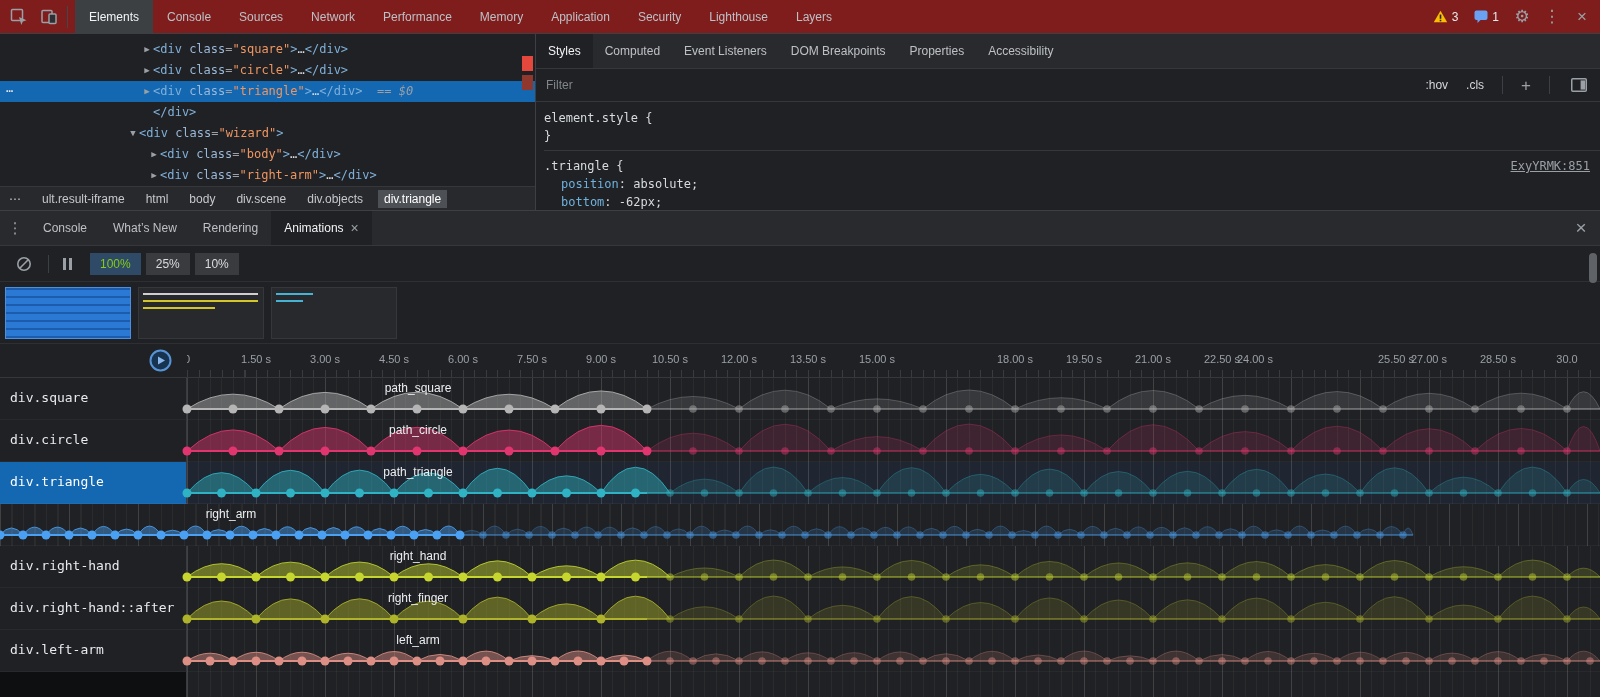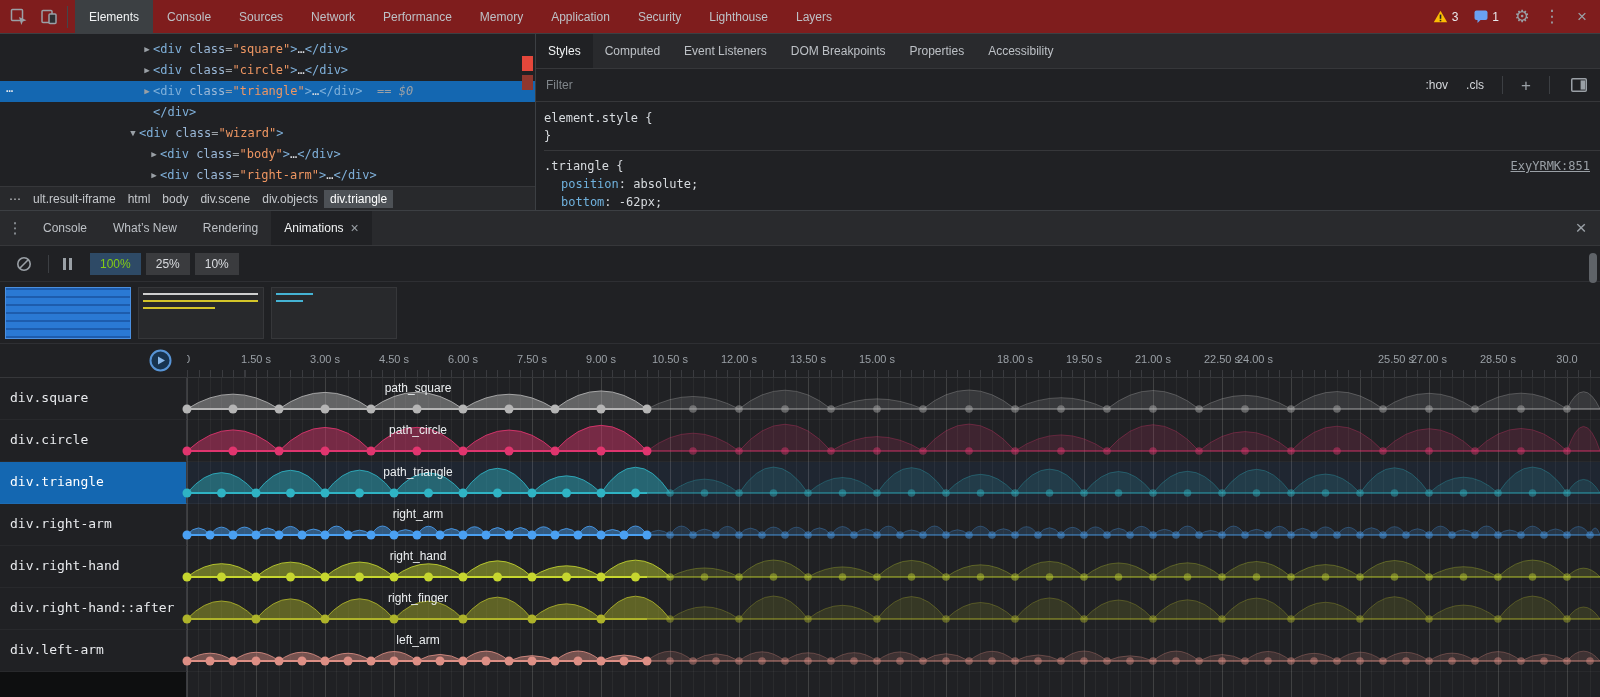--- a/index.html
+++ b/index.html
@@ -27,21 +27,21 @@
   .dom-row.selected{background:#1467b1;}
   .dom-arrow{display:inline-block;width:12px;font-size:9px;color:#9aa0a6;text-align:center;vertical-align:middle;}
   .dots-menu{position:absolute;left:6px;top:0;color:#e8eaed;letter-spacing:1px;}
   .tk-tag{color:#7fb0da}.tk-attr{color:#9ab8d8}.tk-val{color:#ee9662}.tk-punct{color:#9aa0a6}
   .tk-plain{color:#dadce0}.tk-flag{color:#9aa0a6;font-style:italic}
   .dom-scroll-markers{position:absolute;right:0;top:0;width:14px;height:152px;z-index:3;}
   .marker{position:absolute;right:2px;width:11px;height:15px;cursor:pointer;}
   .marker.red{top:22px;background:#e4473b;}
   .marker.darkred{top:41px;background:#90372e;}
   .crumbs{height:24px;background:#28292c;border-top:1px solid #36373a;display:flex;align-items:center;padding-left:4px;color:#c5c8cc;overflow:hidden;}
-  .crumb{padding:2px 6px;white-space:nowrap;cursor:pointer;}
+  .crumb{padding:2px 6px;white-space:nowrap;cursor:pointer;margin-left:9px;}
   .crumb.selected{background:#4d5156;color:#fff;}
   .crumb-ellipsis{padding:0 5px;cursor:pointer;letter-spacing:1px;}
 
   .styles-panel{flex:1;display:flex;flex-direction:column;background:#202124;min-width:0;}
   .styles-tabs{height:34px;background:#292a2d;display:flex;align-items:stretch;}
   .styles-tab{display:flex;align-items:center;padding:0 12px;color:#bdc1c6;cursor:pointer;white-space:nowrap;}
   .styles-tab.selected{background:#202124;color:#f1f3f4;}
   .filter-row{height:34px;display:flex;align-items:center;padding:0 10px;border-bottom:1px solid #36373a;border-top:1px solid #36373a;}
   .filter-input{flex:1;background:transparent;border:none;outline:none;color:#e8eaed;font:12px "Liberation Sans",sans-serif;}
   .filter-input::placeholder{color:#80868b;}
@@ -492,21 +492,20 @@
               <circle cx="1242.0" cy="31" r="3.8" fill="#2fb3c4" fill-opacity="0.45"></circle>
               <circle cx="1276.5" cy="31" r="3.8" fill="#2fb3c4" fill-opacity="0.45"></circle>
               <circle cx="1311.0" cy="31" r="3.8" fill="#2fb3c4" fill-opacity="0.45"></circle>
               <circle cx="1345.5" cy="31" r="3.8" fill="#2fb3c4" fill-opacity="0.45"></circle>
               <circle cx="1380.0" cy="31" r="3.8" fill="#2fb3c4" fill-opacity="0.45"></circle>
             </svg>
             <span class="track-name">path_triangle</span>
           </div>
         </div>
         <div class="anim-row">
-          <div class="row-label">div.right-arm</div>
           <div class="row-track">
             <svg width="1413" height="42" viewBox="0 0 1413 42" xmlns="http://www.w3.org/2000/svg">
               <path d="M0.0,31 Q11.5,16.9 23.0,31 Z" fill="#4aa0f2" fill-opacity="0.45" stroke="#4aa0f2" stroke-opacity="0.85" stroke-width="1"></path>
               <path d="M23.0,31 Q34.5,15.3 46.0,31 Z" fill="#4aa0f2" fill-opacity="0.45" stroke="#4aa0f2" stroke-opacity="0.85" stroke-width="1"></path>
               <path d="M46.0,31 Q57.5,15.2 69.0,31 Z" fill="#4aa0f2" fill-opacity="0.45" stroke="#4aa0f2" stroke-opacity="0.85" stroke-width="1"></path>
               <path d="M69.0,31 Q80.5,17.0 92.0,31 Z" fill="#4aa0f2" fill-opacity="0.45" stroke="#4aa0f2" stroke-opacity="0.85" stroke-width="1"></path>
               <path d="M92.0,31 Q103.5,13.9 115.0,31 Z" fill="#4aa0f2" fill-opacity="0.45" stroke="#4aa0f2" stroke-opacity="0.85" stroke-width="1"></path>
               <path d="M115.0,31 Q126.5,19.1 138.0,31 Z" fill="#4aa0f2" fill-opacity="0.45" stroke="#4aa0f2" stroke-opacity="0.85" stroke-width="1"></path>
               <path d="M138.0,31 Q149.5,13.2 161.0,31 Z" fill="#4aa0f2" fill-opacity="0.45" stroke="#4aa0f2" stroke-opacity="0.85" stroke-width="1"></path>
               <path d="M161.0,31 Q172.5,21.4 184.0,31 Z" fill="#4aa0f2" fill-opacity="0.45" stroke="#4aa0f2" stroke-opacity="0.85" stroke-width="1"></path>

